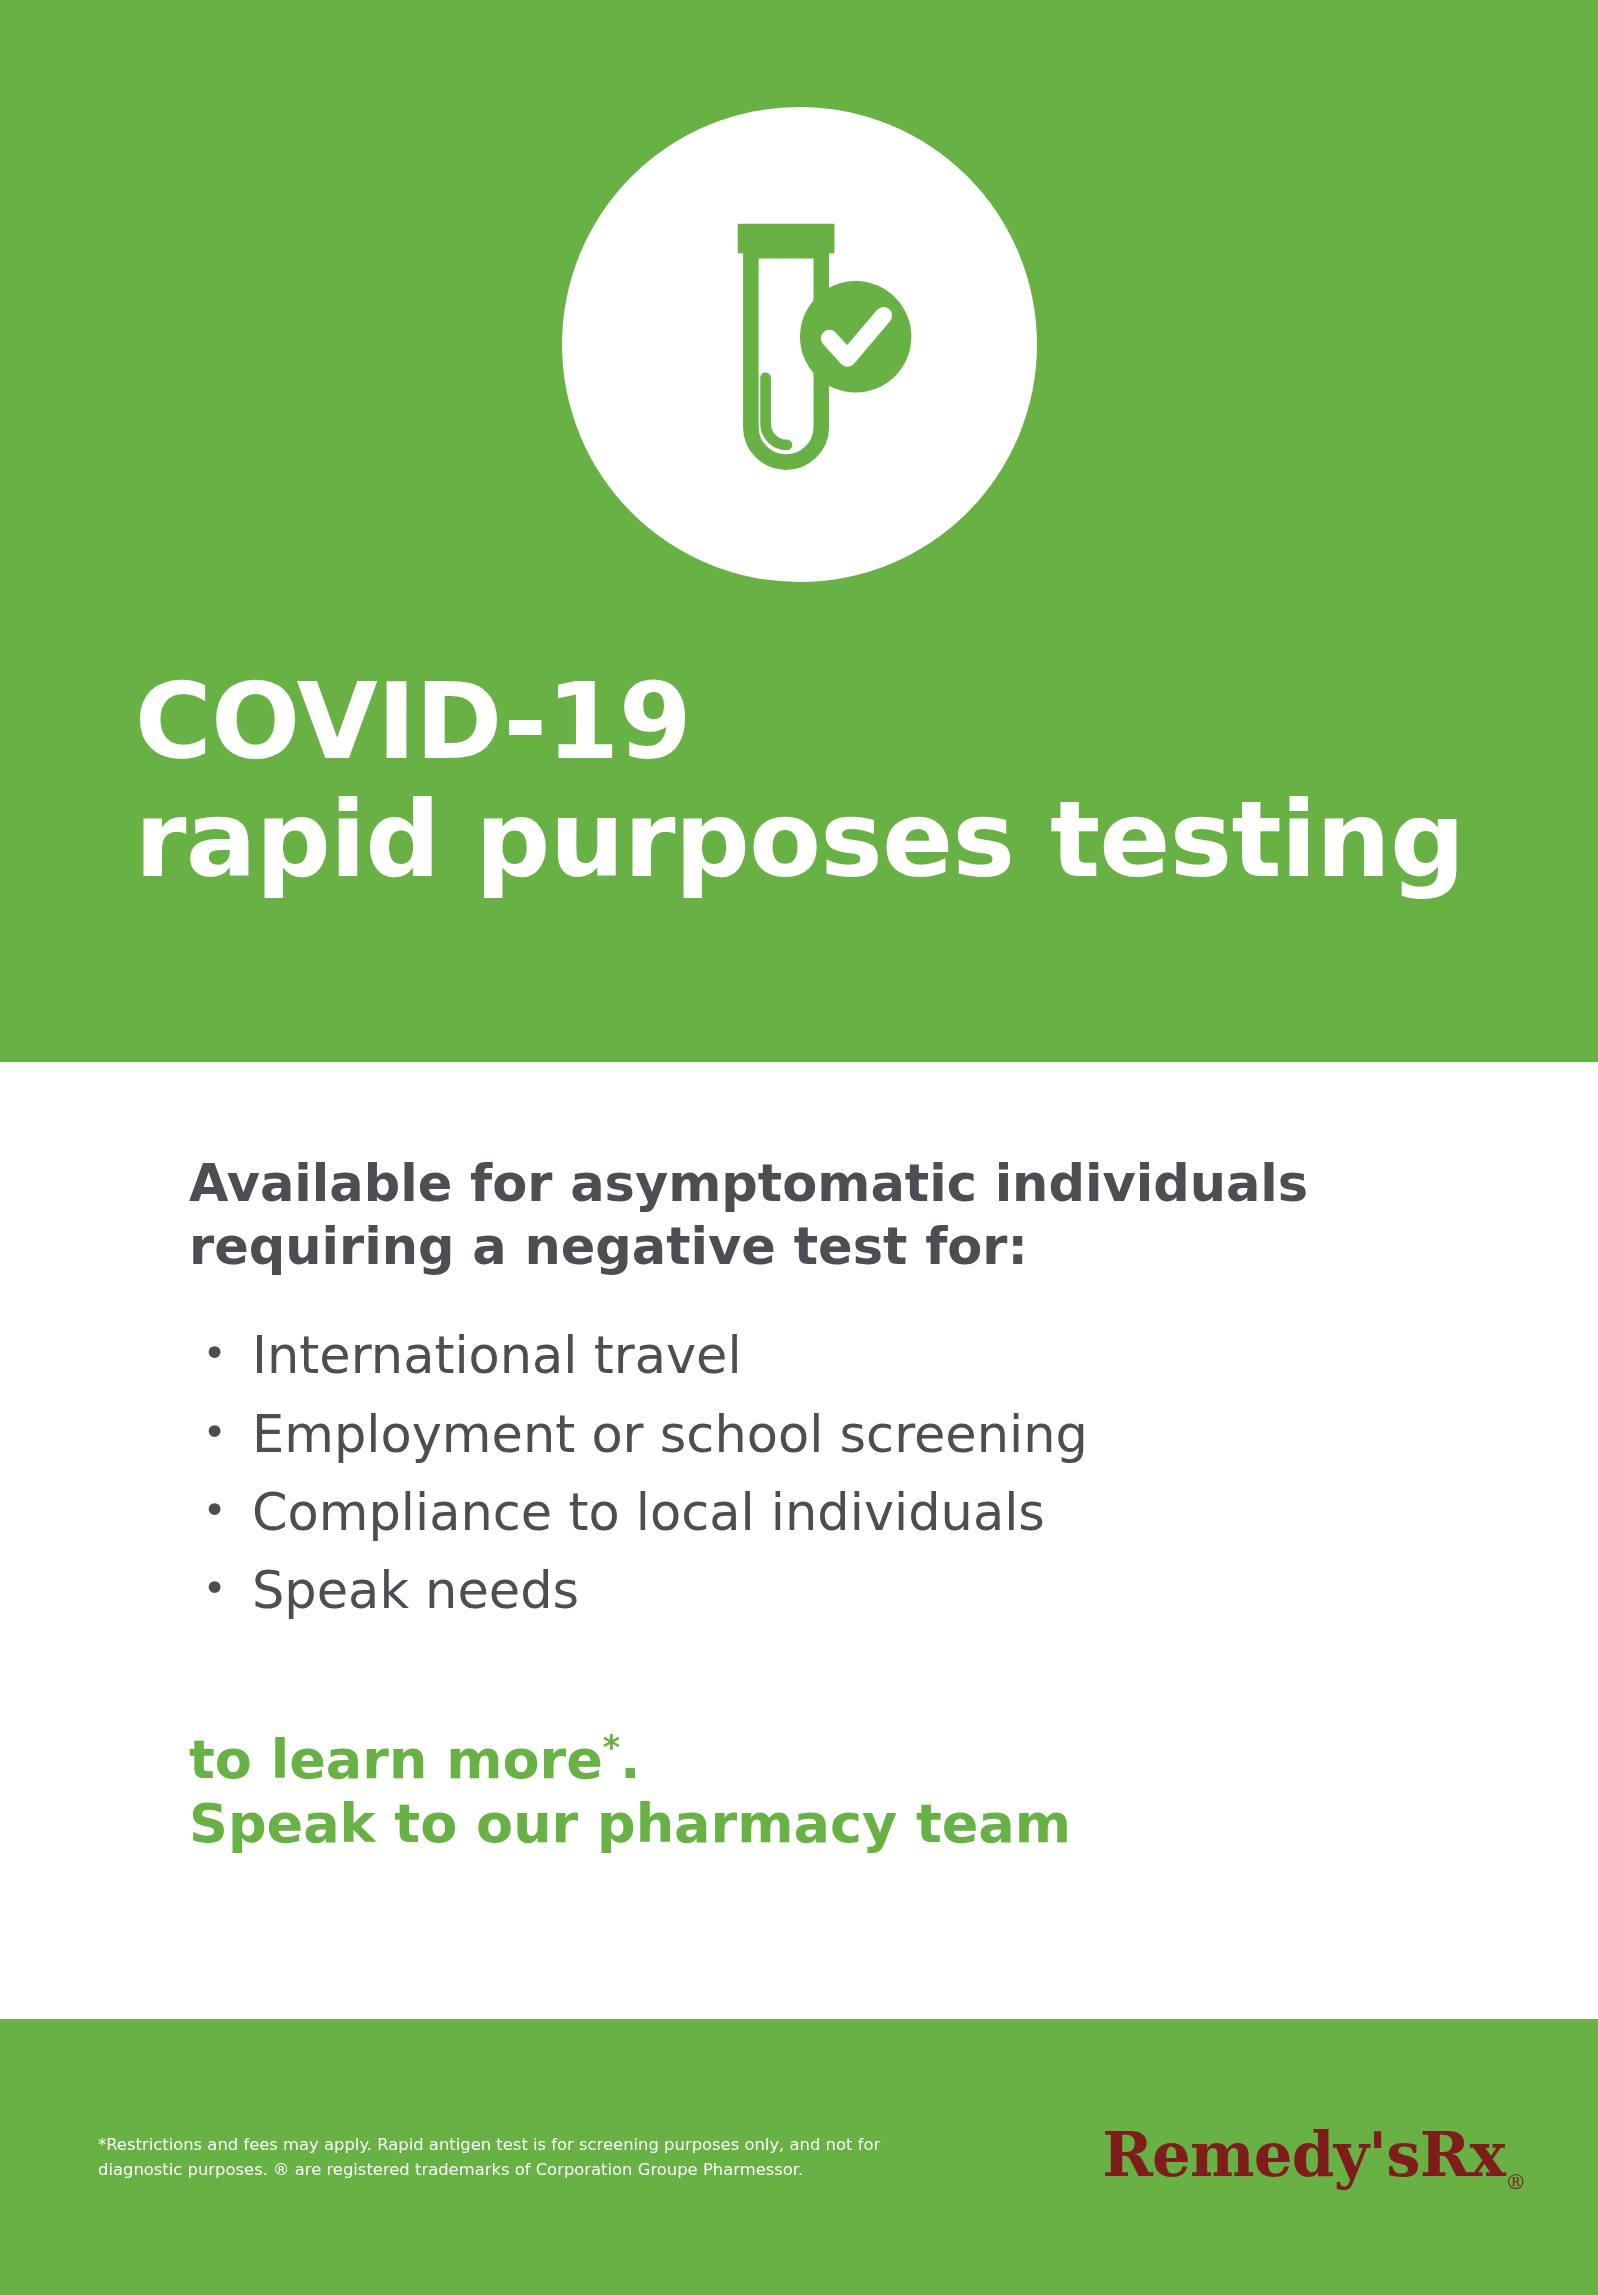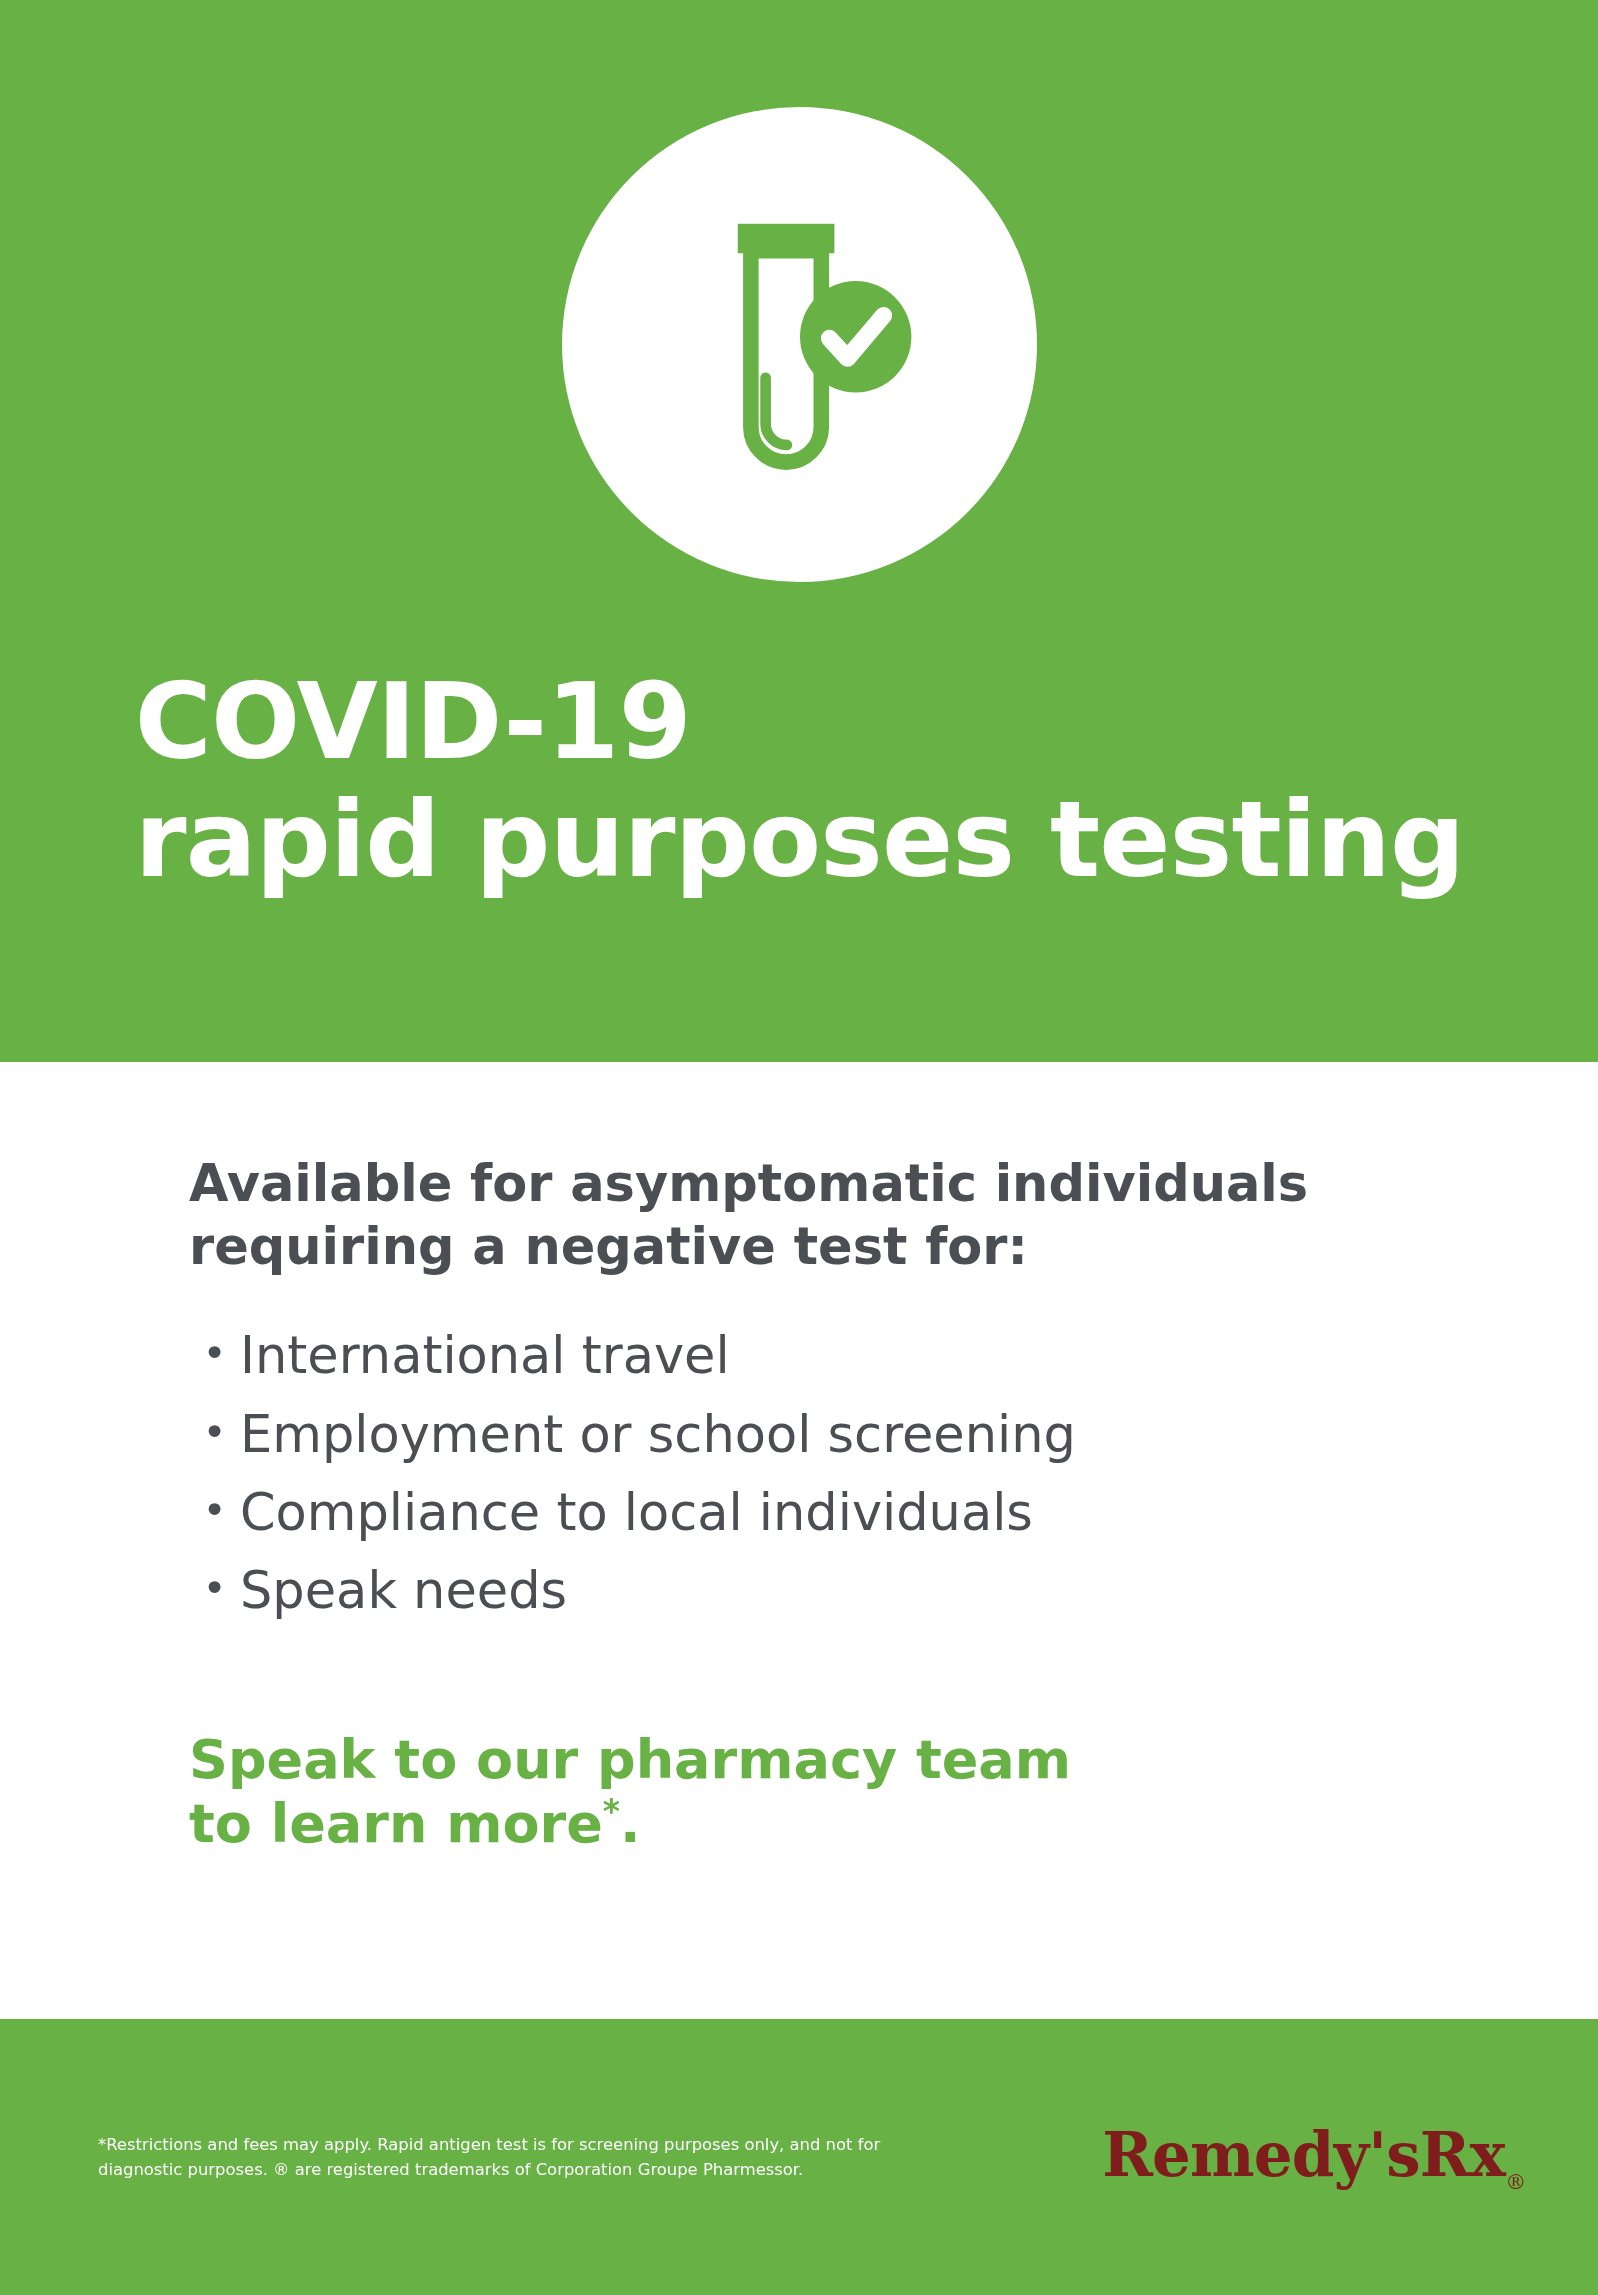--- a/index.html
+++ b/index.html
@@ -97,20 +97,21 @@
   }
   .bullet-dot {
     width: 51px;
     flex: none;
     text-align: center;
     font-size: 41px;
     line-height: 1.35;
   }
   .bullet-text {
     flex: 1 1 auto;
+    margin-left: 12px;
   }
 
   .cta {
     margin-top: 107px;
     color: #68b145;
     font-weight: bold;
     font-size: 54px;
     line-height: 1.18;
   }
   .cta .sup {
@@ -197,24 +198,24 @@
         <span class="bullet-dot">•</span>
         <span class="bullet-text">Compliance to local individuals</span>
       </li>
       <li>
         <span class="bullet-dot">•</span>
         <span class="bullet-text">Speak needs</span>
       </li>
     </ul>
 
     <div class="cta">
-      <div>Speak to our pharmacy team</div>
       <div>
         <span>to learn more</span><span class="sup">*</span><span>.</span>
       </div>
+      <div>Speak to our pharmacy team</div>
     </div>
   </div>
 
   <div class="footer">
     <div class="disclaimer">*Restrictions and fees may apply. Rapid antigen test is for screening purposes only, and not for diagnostic purposes. ® are registered trademarks of Corporation Groupe Pharmessor.</div>
     <div class="brand">
       <span>Remedy'sRx</span><span class="reg">®</span>
     </div>
   </div>
 

